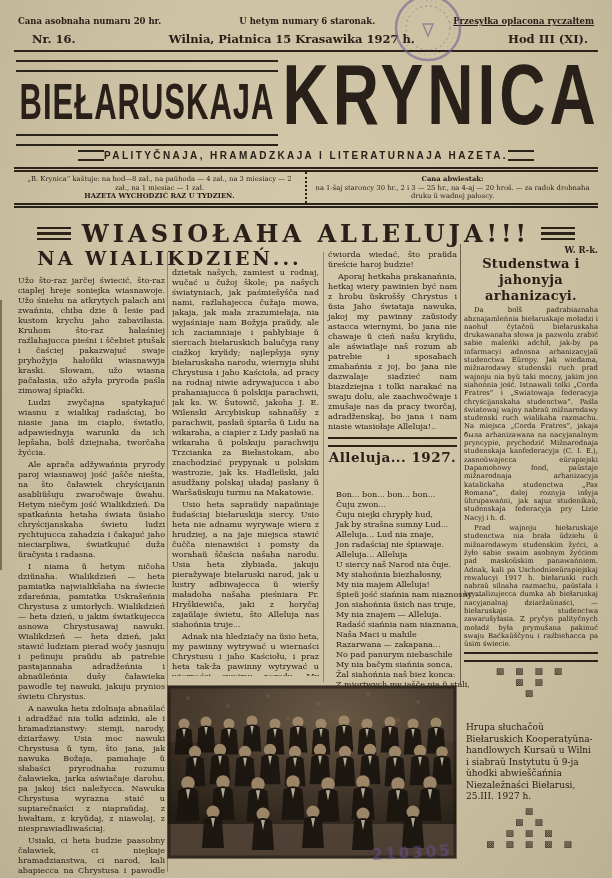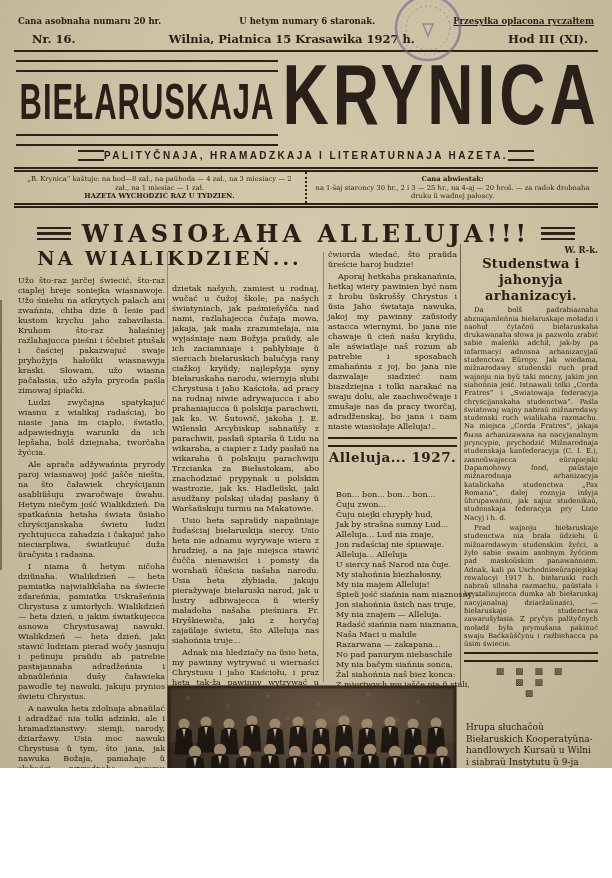--- a/index.html
+++ b/index.html
@@ -1,17 +1,17 @@
 <!DOCTYPE html>
 <html><head>
 <meta charset="utf-8">
 <style>
   html,body{margin:0;padding:0;}
   .page{
-    position:relative; width:612px; height:768px; overflow:hidden;
+    position:relative; width:612px; height:878px; overflow:hidden;
     background: radial-gradient(ellipse at 50% 38%, #d5caad 0%, #ccc1a2 55%, #bcb192 100%);
     color:#292119; font-family:"DejaVu Serif", serif;
   }
   
   .hdr-row1{position:absolute; top:16px; left:18px; right:18px; display:flex; justify-content:space-between; font-size:8.5px; font-weight:bold;}
   .hdr-row1 .r{text-decoration:underline;}
   .hdr-row2{position:absolute; top:32px; left:18px; right:18px; display:flex; justify-content:space-between; font-size:11.5px; font-weight:bold;}
   .hdr-row2 .l{margin-left:14px;} .hdr-row2 .r{margin-right:6px;}
   .hdr-rule{position:absolute; top:50px; left:14px; right:14px; border-top:2.5px solid #2b2218;}
   
@@ -35,21 +35,21 @@
   
   .banner{position:absolute; top:219px; left:0; right:0; display:flex; align-items:center; justify-content:center; gap:11px;}
   .banner .txt{font-size:24px; font-weight:bold; letter-spacing:4px;}
   .bars{width:34px; height:13px; background:repeating-linear-gradient(180deg,#2b2218 0 2.5px, transparent 2.5px 5.5px);}
   
   .a1title{position:absolute; top:247px; left:19px; width:301px; text-align:center; font-size:19px; font-weight:bold; letter-spacing:3px;}
   .col{position:absolute; text-align:justify; font-size:8px; line-height:10px;}
   .col p{margin:0 0 2px; text-indent:10px;}
   .col p.noind{text-indent:0;}
   .col1{top:276px; left:18px; width:147px; height:600px; overflow:hidden;}
-  .col2{top:284px; left:172px; width:147px; height:408px; overflow:hidden;}
+  .col2{top:268px; left:172px; width:147px; height:408px; overflow:hidden;}
   .col3{top:250px; left:328px; width:129px;}
   .rule-dbl{height:6px; border-top:2px solid #2b2218; border-bottom:2px solid #2b2218; margin:5px 0;}
   .poemtitle{text-align:center; font-weight:bold; font-size:13.5px; margin:5px 0 4px; letter-spacing:0.5px;}
   .poem{padding-left:8px; text-align:left;margin-top:28px;}
   .poem div{white-space:nowrap;}
   .sig{text-align:right; font-style:italic; font-size:8.5px; margin-top:3px; padding-right:10px;}
   .col4{top:246px; left:464px; width:134px; height:404px; overflow:hidden; font-size:6.9px; line-height:8.3px;}
   .byline{font-weight:bold; font-size:8.5px; text-align:right; text-indent:0; margin-bottom:1px;}
   .a3title{font-weight:bold; font-size:13px; line-height:16px; text-align:center; text-indent:0; margin:1px 0 4px; letter-spacing:0.3px;}
   .rule4{position:absolute; top:652px; left:464px; width:134px; height:6px; border-top:2px solid #2b2218; border-bottom:2px solid #2b2218;}

